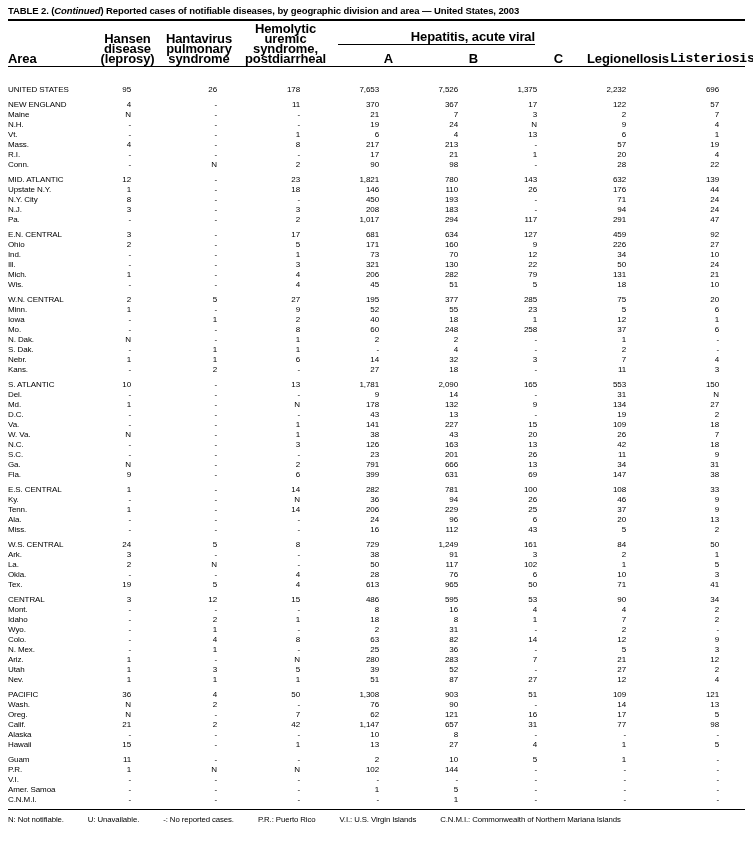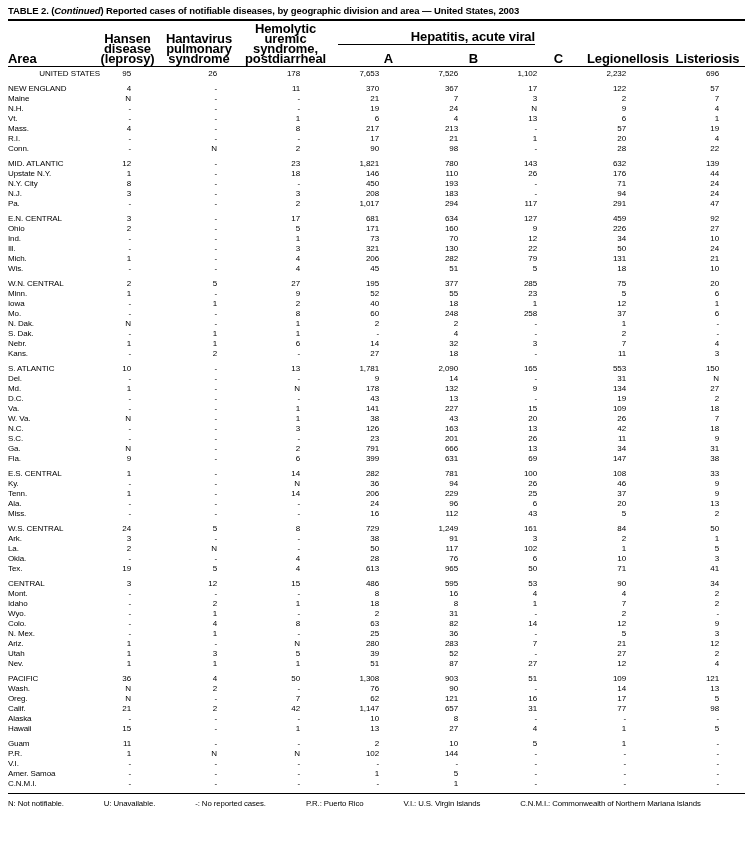--- a/index.html
+++ b/index.html
@@ -33,39 +33,39 @@
     display:block;text-align:right;
     border-bottom:1px solid #000;
     padding-bottom:2px;margin:0 28px 0 10px;
   }
   tr.sub-row th{vertical-align:bottom;padding:1px 0 2px 0;}
   tbody td{
     font-size:8px;line-height:10px;padding:0;
     letter-spacing:-0.1px;white-space:nowrap;
     overflow:hidden;
   }
-  tbody tr:first-child td{border-top:1.5px solid #000;padding-top:2px;text-align:right;}
+  tbody tr:first-child td{border-top:1.5px solid #000;padding-top:18px;}
   td.area{text-align:left;}
   td.num,th.num{text-align:right;}
   .c1{padding-right:24px;}
   .c2{padding-right:26px;}
   .c3{padding-right:28px;}
   .c4{padding-right:14px;}
   .c5{padding-right:20px;}
   .c6{padding-right:26px;}
   .c7{padding-right:32px;}
   .c8{padding-right:26px;}
   th.pl-leg{padding-left:24px;}
-  th.pl-list{padding-left:12px;}
+  th.pl-list{padding-left:12px;font-family:Liberation Mono, monospace;}
   tr.gap td{height:5px;line-height:5px;border:none;}
   .footnotes{
     width:737px;margin-top:4px;
     border-top:1.5px solid #000;
     padding-top:5px;
-    display:flex;gap:40px;
+    display:flex;gap:24px;
     font-size:7.8px;line-height:10px;letter-spacing:-0.1px;
     white-space:nowrap;
   }
 </style>
 </head>
 <body>
 
 <div class="page">
 
   <div class="title"><span>TABLE 2. (</span><i>Continued</i><span>) Reported cases of notifiable diseases, by geographic division and area — United States, 2003</span></div>
@@ -108,21 +108,21 @@
       </tr>
     </thead>
     <tbody>
         <tr>
           <td class="area">UNITED STATES</td>
           <td class="num c1">95</td>
           <td class="num c2">26</td>
           <td class="num c3">178</td>
           <td class="num c4">7,653</td>
           <td class="num c5">7,526</td>
-          <td class="num c6">1,102</td>
+          <td class="num c6">1,375</td>
           <td class="num c7">2,232</td>
           <td class="num c8">696</td>
         </tr>
         <tr class="gap">
           <td colspan="9"></td>
         </tr>
         <tr>
           <td class="area">NEW ENGLAND</td>
           <td class="num c1">4</td>
           <td class="num c2">-</td>

